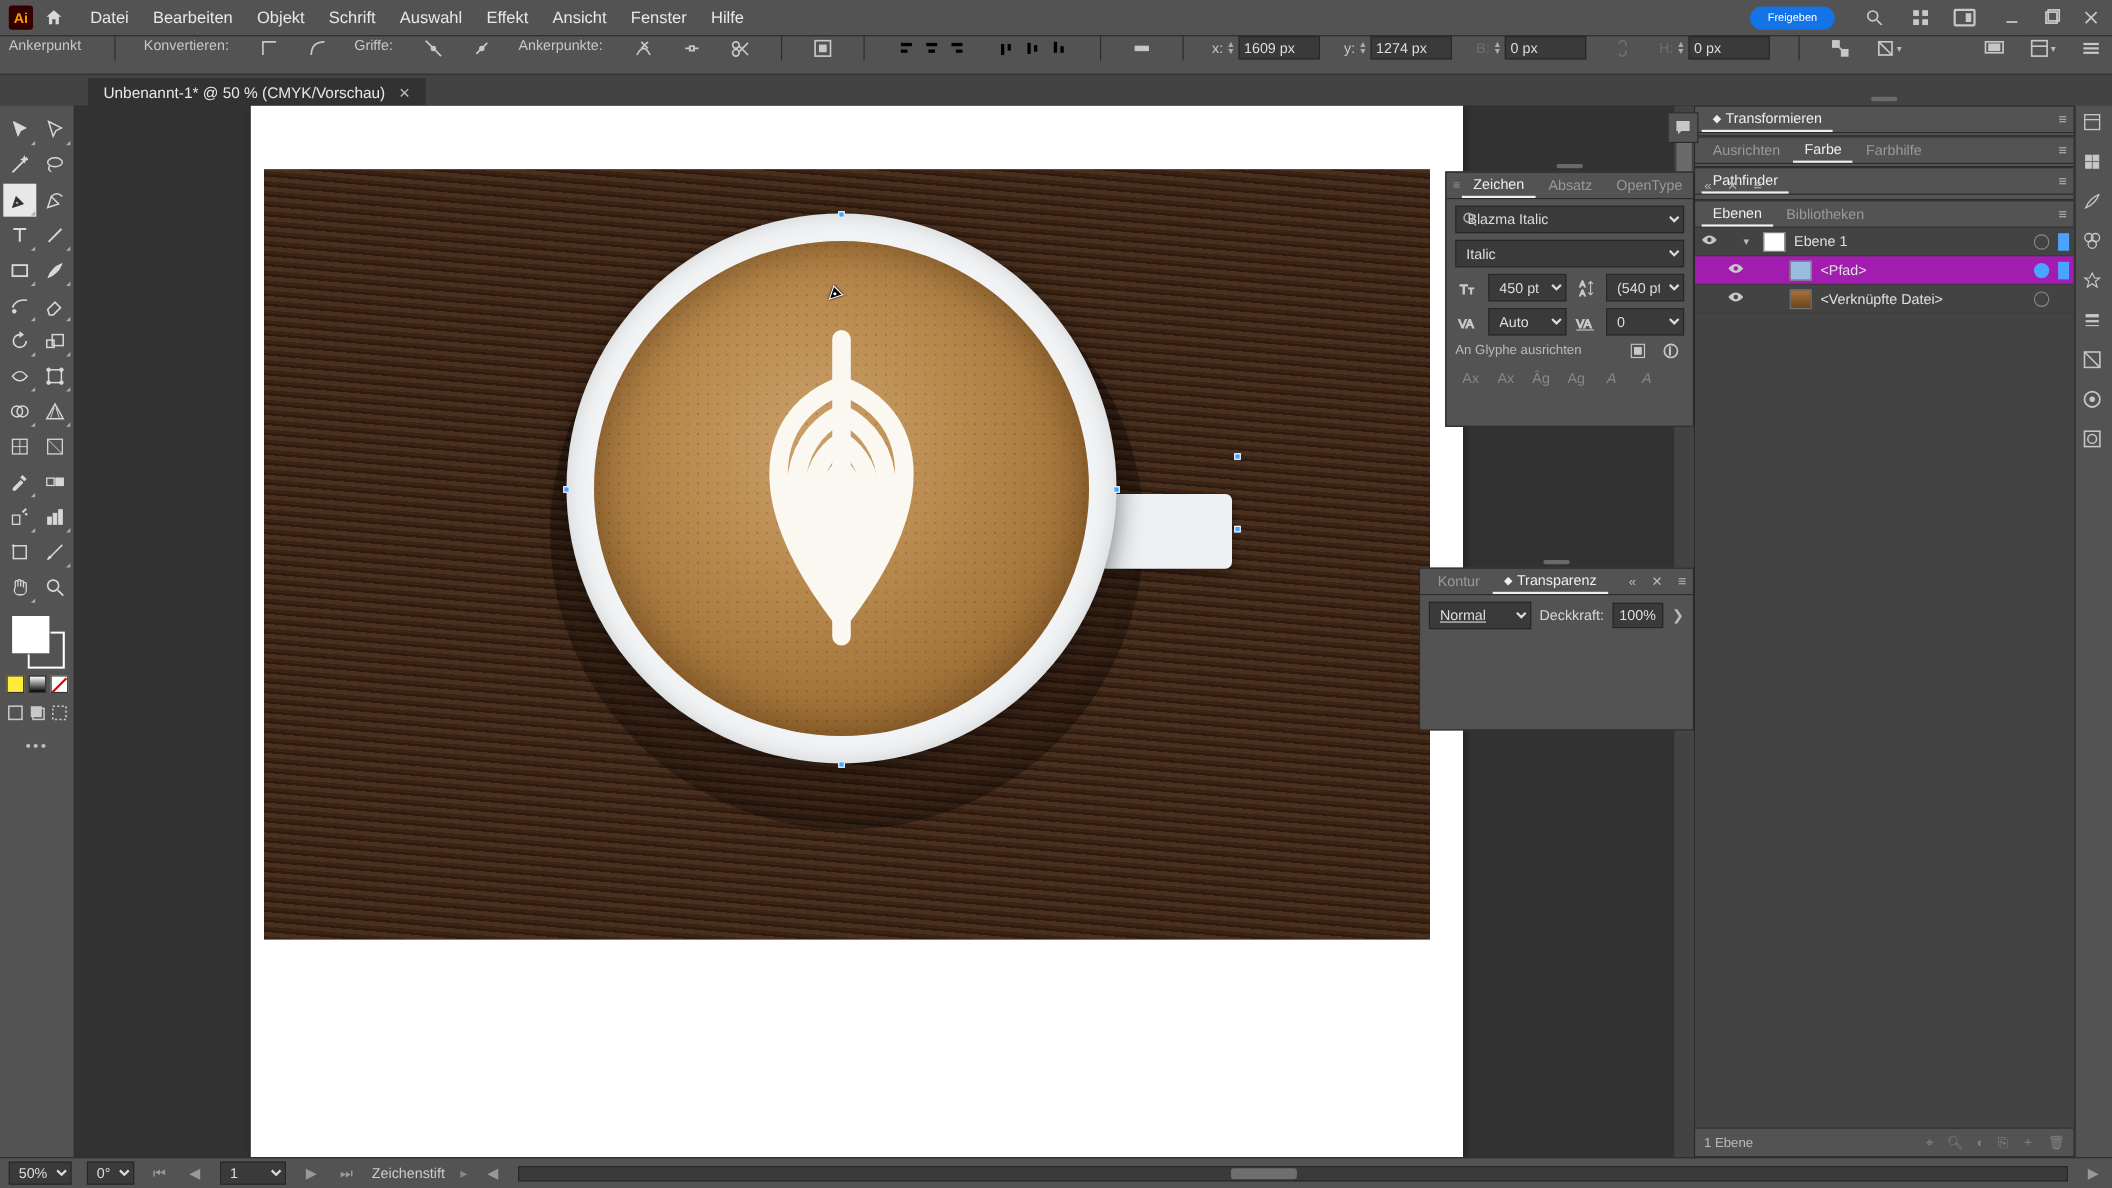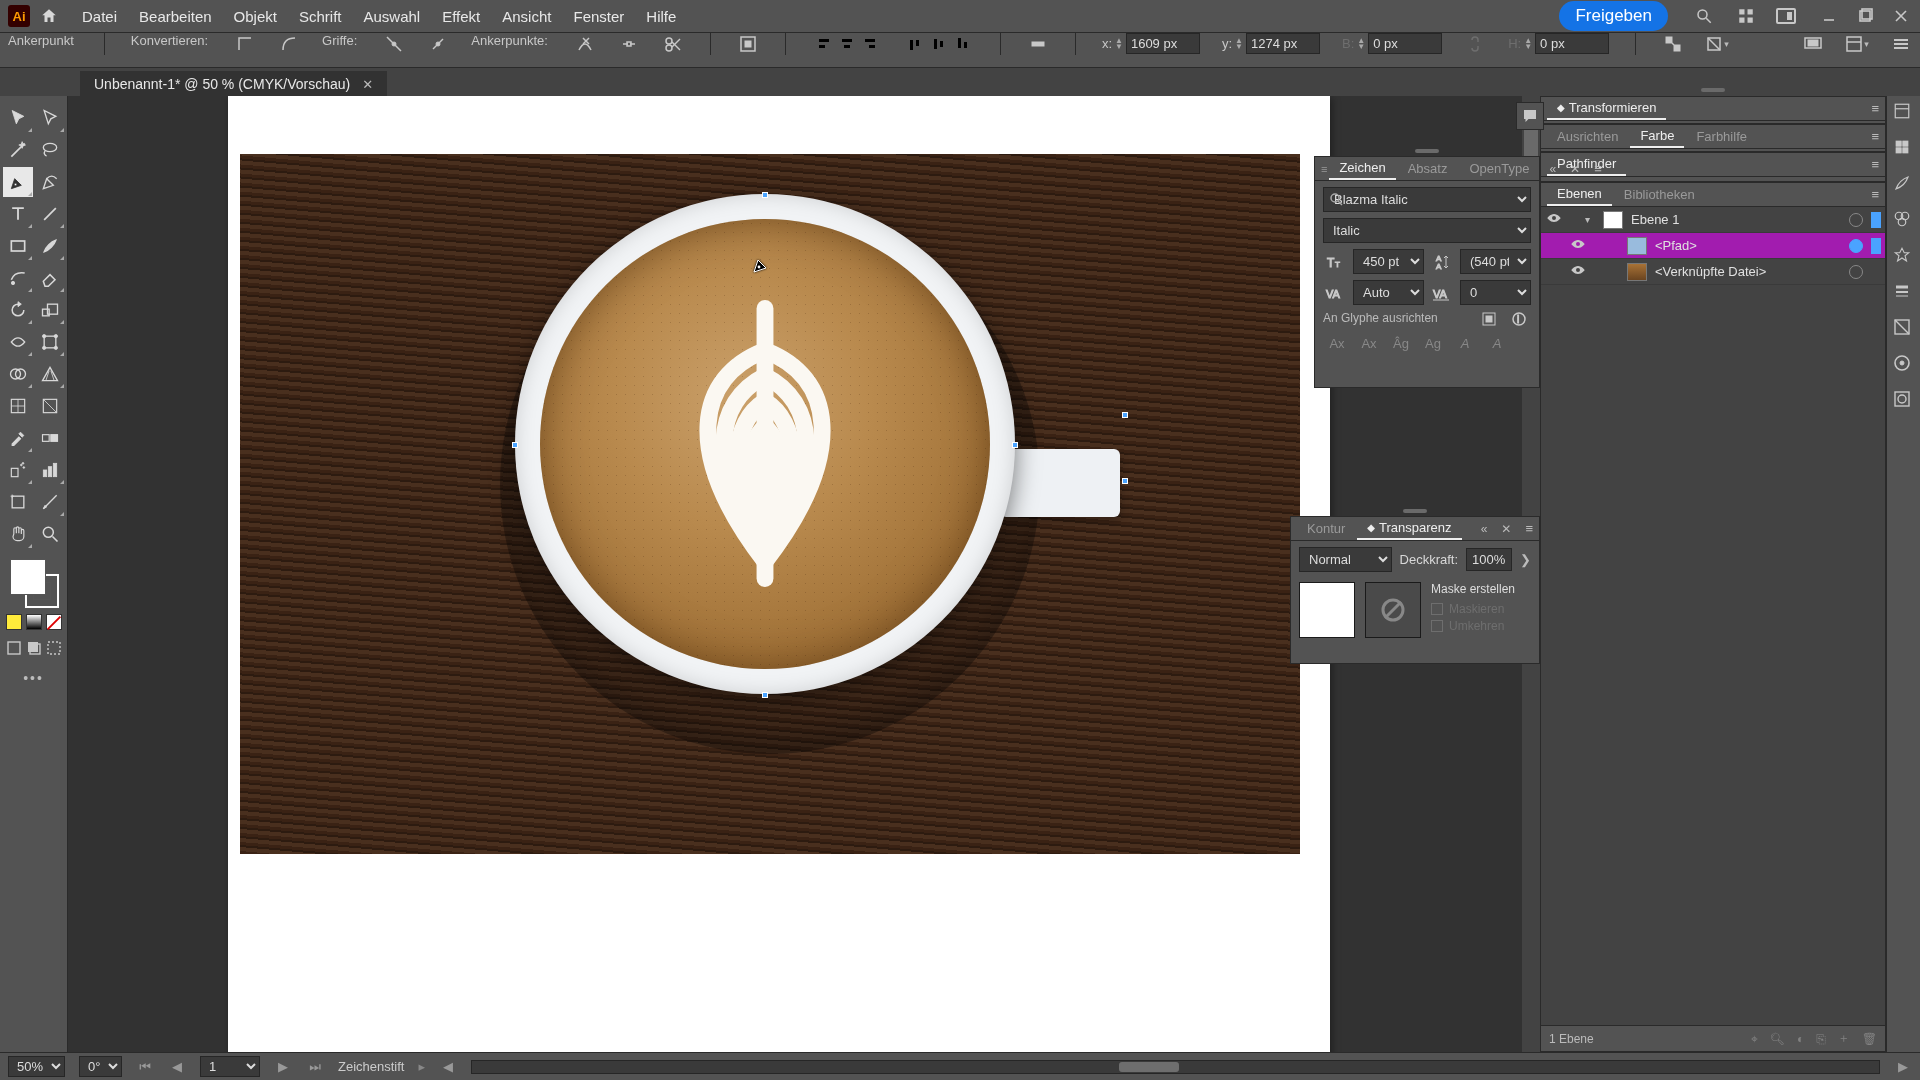--- a/index.html
+++ b/index.html
@@ -5,21 +5,21 @@
 * { margin:0; padding:0; box-sizing:border-box; font-family:"Segoe UI",Tahoma,sans-serif; user-select:none; }
 body { width:1920px; height:1080px; background:#323232; overflow:hidden; font-size:14px; color:#d8d8d8; }
 
 
 #menubar { height:32px; background:#535353; display:flex; align-items:center; padding:0 8px; gap:2px; }
 #menubar .ai-logo { width:22px; height:22px; background:#330000; color:#ff9a00; font-weight:bold; font-size:13px; display:flex; align-items:center; justify-content:center; border-radius:3px; margin-right:6px;}
 #menubar .home-icon { width:22px; height:22px; display:flex; align-items:center; justify-content:center; margin-right:10px; }
 #menubar .home-icon svg { fill:#d8d8d8; }
 #menubar .menu-item { padding:4px 10px; font-size:15px; color:#e8e8e8; cursor:default; }
 #menubar .spacer { flex:1; }
-#menubar .share-btn { background:#1473e6; color:#fff; padding:5px 16px; border-radius:18px; font-size:17px; margin-right:14px; font-weight:500;}
+#menubar .share-btn { background:#1473e6; color:#fff; padding:5px 16px; border-radius:18px; font-size:10px; margin-right:14px; font-weight:500;}
 #menubar .topbar-icon { width:24px; height:24px; margin:0 8px; display:flex; align-items:center; justify-content:center; }
 #menubar .topbar-icon svg { fill:#c8c8c8; }
 #menubar .topbar-icon.rect { border:2px solid #c8c8c8; border-radius:2px; width:20px; height:16px; position:relative; }
 #menubar .topbar-icon.rect::after{content:"";position:absolute;right:2px;top:2px;bottom:2px;width:5px;background:#c8c8c8;}
 #menubar .win-btn { width:22px; height:22px; margin-left:12px; display:flex; align-items:center; justify-content:center;}
 #menubar .win-btn svg { stroke:#c8c8c8; fill:none; stroke-width:1.6px;}
 
 
 #controlbar { height:36px; background:#535353; border-top:1px solid #2a2a2a; border-bottom:1px solid #2a2a2a; display:flex; align-items:flex-start; padding:0 8px; gap:22px; font-size:13px; color:#c8c8c8;}
 #controlbar .label { margin-right:4px; }
@@ -115,21 +115,21 @@
 .panel .glyph-label { font-size:12px; color:#bbb; margin:4px 0;}
 
 
 #char-panel { position:absolute; left:-226px; top:60px; width:226px; height:232px; }
 #char-panel .search-line { position:relative; }
 #char-panel .search-line .mag { position:absolute; left:6px; top:5px; }
 
 
 #transp-panel { position:absolute; left:-250px; top:420px; width:250px; height:148px;}
 #transp-panel .opa-row { display:flex; align-items:center; gap:8px;}
-#transp-panel .opa-row select { width:110px;}
+#transp-panel .opa-row select { width:110px;text-decoration:underline;}
 #transp-panel .opa-row .opv { width:46px;}
 #transp-panel .mask-area { display:flex; gap:10px; margin-top:10px; align-items:flex-start;}
 #transp-panel .thumb-box { width:56px; height:56px; background:#fff; border:1px solid #1a1a1a;}
 #transp-panel .mask-box { width:56px; height:56px; border:1px solid #1a1a1a; display:flex; align-items:center; justify-content:center; background:#4a4a4a;}
 #transp-panel .mask-box svg { stroke:#888; fill:none; stroke-width:3;}
 #transp-panel .mask-opts { flex:1; font-size:12px;}
 #transp-panel .mask-opts .mk-label { color:#ddd; margin-bottom:6px;}
 #transp-panel .mask-opts .chk { color:#6e6e6e; display:flex; align-items:center; gap:6px; margin-bottom:3px;}
 #transp-panel .mask-opts .chk .box { width:12px; height:12px; border:1px solid #6e6e6e;}
 
@@ -808,40 +808,20 @@
           <div class="pclose">✕</div>
           <div class="pmenu">≡</div>
         </div>
         <div class="body">
           <div class="opa-row">
             <select><option>Normal</option></select>
             <span>Deckkraft:</span>
             <input class="opv" type="text" value="100%" style="">
             <span style="color:#bbb;">❯</span>
           </div>
-          <div class="mask-area">
-            <div class="thumb-box"></div>
-            <div class="mask-box">
-              <svg width="28" height="28">
-                  <circle cx="14" cy="14" r="10"></circle>
-                  <line x1="6" y1="22" x2="22" y2="6"></line>
-                </svg>
-            </div>
-            <div class="mask-opts">
-              <div class="mk-label">Maske erstellen</div>
-              <div class="chk">
-                  <span class="box"></span>
-                  <span>Maskieren</span>
-                </div>
-              <div class="chk">
-                  <span class="box"></span>
-                  <span>Umkehren</span>
-                </div>
-            </div>
-          </div>
         </div>
       </div>
 
       <div id="transform-panel" class="panel">
         <div class="tabs">
           <div class="ptab active">
               <span style="font-size:10px;">◆</span>
               <span>Transformieren</span>
             </div>
           <div class="spacer"></div>

